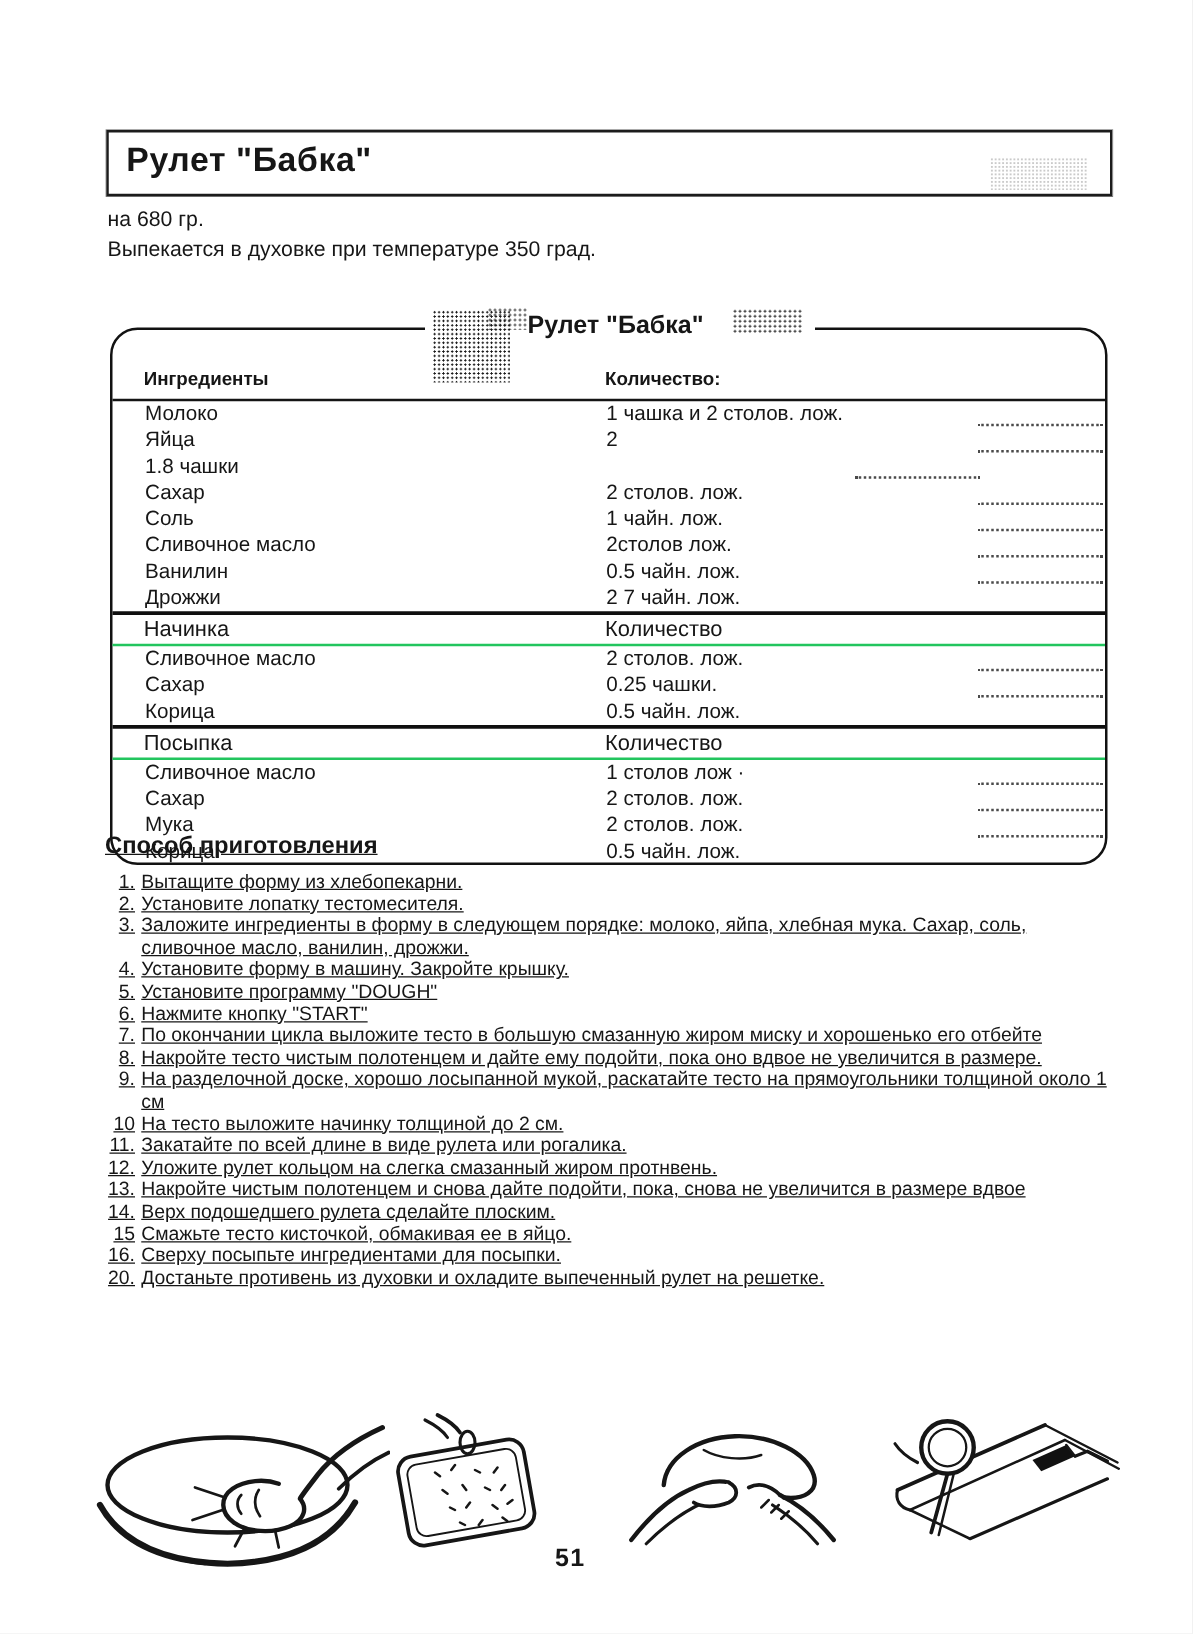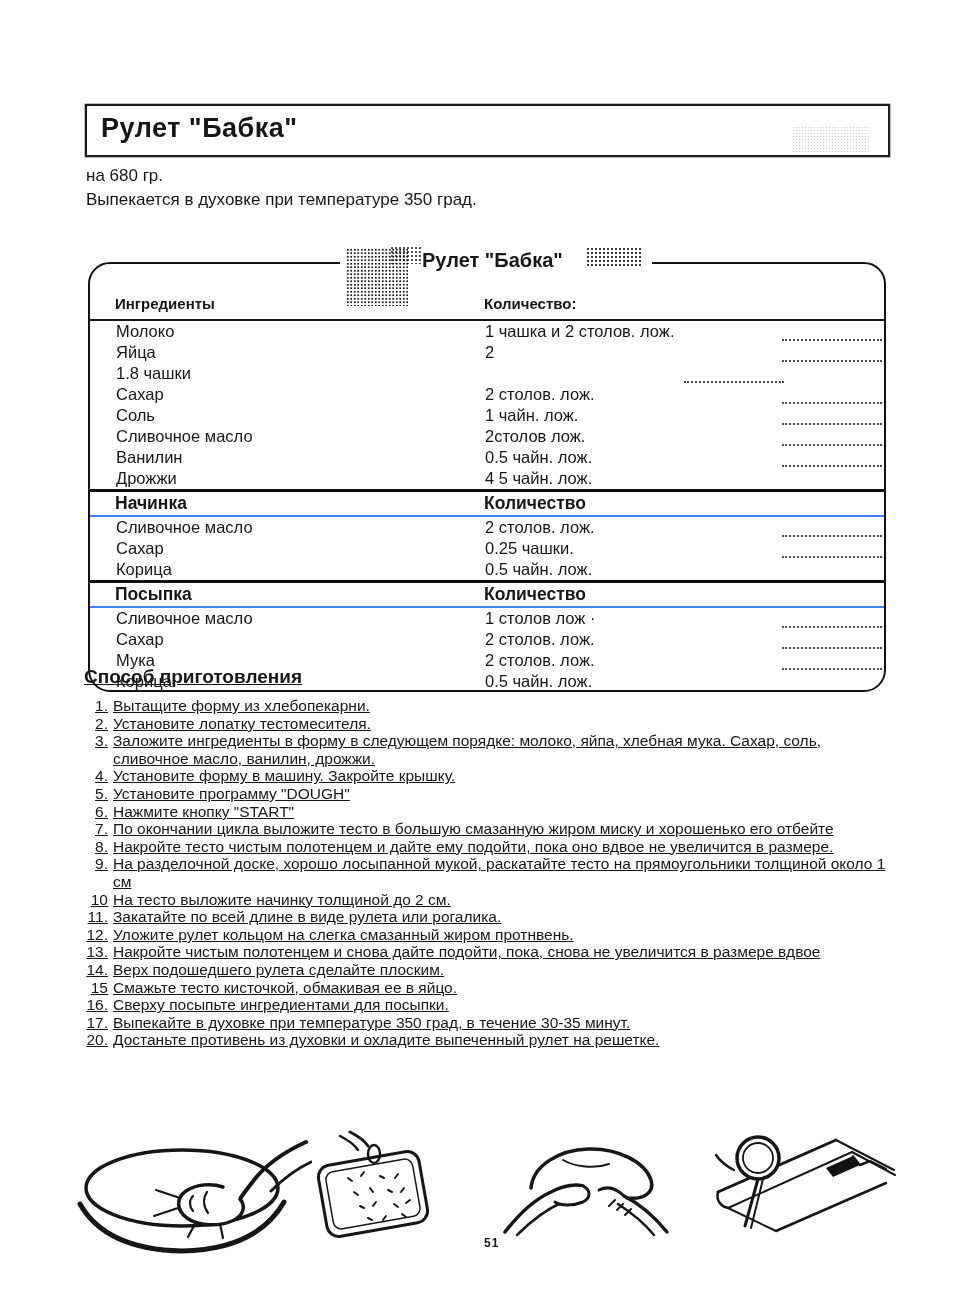--- a/index.html
+++ b/index.html
@@ -42,31 +42,31 @@
     display:grid;grid-template-columns:369px 301px 1fr;padding-left:26px;
     height:21px;align-items:center;font-size:16.5px;
   }
   .fill{position:relative;height:100%;}
   .dotline{
     position:absolute;right:2px;bottom:1px;width:100px;height:0;
     border-bottom:2px dotted #4a4a4a;
   }
   .section-head{
     display:grid;grid-template-columns:369px 1fr;padding-left:25px;height:23px;
-    align-items:center;font-weight:bold;font-size:17.5px;
-    border-top:3.5px solid #0f0f0f;border-bottom:2px solid #3b82f6;
+    align-items:center;font-weight:normal;font-size:17.5px;
+    border-top:3.5px solid #0f0f0f;border-bottom:2px solid #22c55e;
   }
   
   .method{position:absolute;left:84px;top:666px;width:808px;text-decoration:underline;}
   .method-heading{font-size:19px;font-weight:bold;margin:0 0 9px 0;}
   .step{display:grid;grid-template-columns:24px auto;column-gap:5px;font-size:15.5px;line-height:17.6px;}
   .step .num{text-align:right;}
   
   .illus{position:absolute;}
-  .page-number{position:absolute;left:484px;top:1236px;font-size:12px;font-weight:bold;letter-spacing:1px;}
+  .page-number{position:absolute;left:444px;top:1236px;font-size:20px;font-weight:bold;letter-spacing:1px;}
 </style>
 </head>
 <body>
 
 <div class="page">
 
   <div class="title-box">
     <span class="page-title">Рулет "Бабка"</span>
     <span class="smudge"></span>
   </div>
@@ -132,21 +132,21 @@
     </div>
     <div class="row">
       <span>Ванилин</span>
       <span>0.5 чайн. лож.</span>
       <span class="fill">
           <span class="dotline"></span>
         </span>
     </div>
     <div class="row">
       <span>Дрожжи</span>
-      <span>4 5 чайн. лож.</span>
+      <span>2 7 чайн. лож.</span>
       <span class="fill"></span>
     </div>
 
     <div class="section-head">
       <span>Начинка</span>
       <span>Количество</span>
     </div>
     <div class="row">
       <span>Сливочное масло</span>
       <span>2 столов. лож.</span>
@@ -257,24 +257,20 @@
         <span class="num">14.</span>
         <span class="txt">Верх подошедшего рулета сделайте плоским.</span>
       </div>
     <div class="step">
         <span class="num">15</span>
         <span class="txt">Смажьте тесто кисточкой, обмакивая ее в яйцо.</span>
       </div>
     <div class="step">
         <span class="num">16.</span>
         <span class="txt">Сверху посыпьте ингредиентами для посыпки.</span>
-      </div>
-    <div class="step">
-        <span class="num">17.</span>
-        <span class="txt">Выпекайте в духовке при температуре 350 град, в течение 30-35 минут.</span>
       </div>
     <div class="step">
         <span class="num">20.</span>
         <span class="txt">Достаньте противень из духовки и охладите выпеченный рулет на решетке.</span>
       </div>
   </div>
 
   <svg class="illus" style="left:60px;top:1136px;" width="252" height="124" viewBox="0 0 252 124">
     <g fill="none" stroke="#161616" stroke-linecap="round">
       <ellipse cx="122" cy="52" rx="96" ry="38" stroke-width="3.5"></ellipse>

